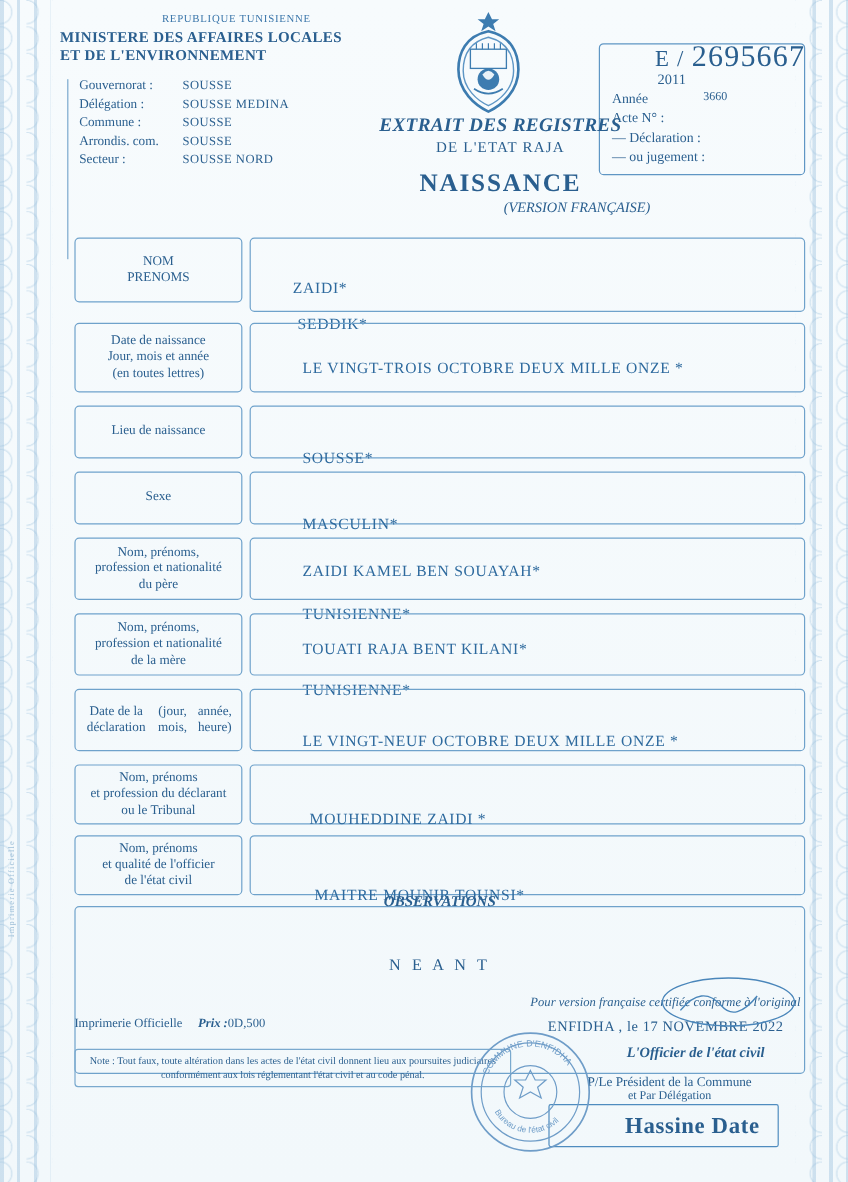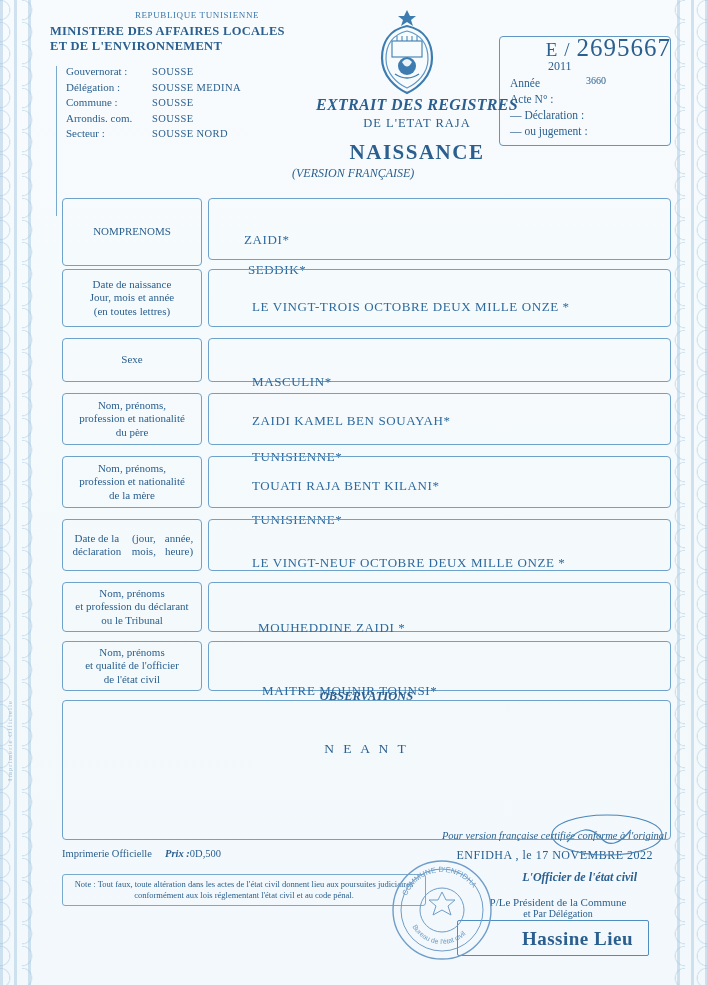--- a/index.html
+++ b/index.html
@@ -50,21 +50,21 @@
   }
   .etat{
     position:absolute;left:248px;top:116px;width:250px;text-align:center;
     font-size:12.5px;letter-spacing:1px;
   }
   .naiss{
     position:absolute;left:248px;top:140px;width:250px;text-align:center;
     font-size:21px;font-weight:bold;letter-spacing:1.5px;
   }
   .version{
-    position:absolute;left:248px;top:166px;width:250px;text-align:left;
+    position:absolute;left:248px;top:166px;width:250px;text-align:right;
     font-size:12px;font-style:italic;
   }
 
   
   .addr{position:absolute;left:22px;top:64px;font-size:11px;line-height:15.5px;}
   .addr .row{display:flex;}
   .addr .lbl{width:82px;}
   .addr .val{font-size:10.5px;letter-spacing:.4px;padding-left:4px;}
 
   
@@ -213,39 +213,46 @@
 
       <div class="extrait">EXTRAIT DES REGISTRES</div>
       <div class="etat">DE L'ETAT RAJA</div>
       <div class="naiss">NAISSANCE</div>
       <div class="version">(VERSION FRANÇAISE)</div>
     </div>
 
     <div class="tbl">
 
       <div class="grp" style="height:64px">
-        <div class="cell-l" style="height:68px;margin-top:2px;flex-direction:row">
+        <div class="cell-l" style="height:54px;margin-top:2px;flex-direction:column">
           <div>NOM</div>
           <div>PRENOMS</div>
         </div>
         <div class="cell-r" style="height:62px"></div>
         <div class="hand" style="left:182px;top:34px">ZAIDI*</div>
         <div class="hand" style="left:186px;top:64px">SEDDIK*</div>
       </div>
 
       <div class="grp" style="height:62px">
         <div class="cell-l" style="height:58px;flex-direction:column">
           <div>Date de naissance</div>
           <div>Jour, mois et année</div>
           <div>(en toutes lettres)</div>
         </div>
         <div class="cell-r" style="height:58px"></div>
         <div class="hand" style="left:190px;top:30px">LE VINGT-TROIS OCTOBRE  DEUX MILLE ONZE *</div>
       </div>
 
+      <div class="grp" style="height:48px">
+        <div class="cell-l" style="height:44px">
+          <div>Lieu de naissance</div>
+        </div>
+        <div class="cell-r" style="height:44px"></div>
+        <div class="hand" style="left:190px;top:36px">SOUSSE*</div>
+      </div>
 
       <div class="grp" style="height:48px">
         <div class="cell-l" style="height:44px">
           <div>Sexe</div>
         </div>
         <div class="cell-r" style="height:44px"></div>
         <div class="hand" style="left:190px;top:36px">MASCULIN*</div>
       </div>
 
       <div class="grp" style="height:56px">
@@ -316,21 +323,21 @@
       <div class="note">Note : Tout faux, toute altération dans les actes de l'état civil donnent lieu aux poursuites judiciaires conformément aux lois réglementant l'état civil et au code pénal.</div>
 
       <div class="cert">Pour version française certifiée conforme à l'original</div>
       <div class="enf">ENFIDHA   , le 17   NOVEMBRE 2022</div>
       <div class="offic">L'Officier de l'état civil</div>
       <div class="stampline"></div>
       <div class="pres">
         <div>P/Le Président de la Commune</div>
         <div class="l2">et Par Délégation</div>
       </div>
-      <div class="sign">Hassine Lieu</div>
+      <div class="sign">Hassine Date</div>
     </div>
   </div>
 
   <svg class="ovalsig" viewBox="0 0 120 46">
     <ellipse cx="60" cy="23" rx="55" ry="20" fill="none" stroke="#4a86ba" stroke-width="1.1"></ellipse>
     <path d="M20 30 q18 -22 34 -4 q12 14 30 -8" fill="none" stroke="#4a86ba" stroke-width="1.2"></path>
   </svg>
 
   <svg class="stamp" viewBox="0 0 105 105">
     <circle cx="52" cy="52" r="49" fill="none" stroke="#6f9dc8" stroke-width="1.4"></circle>

